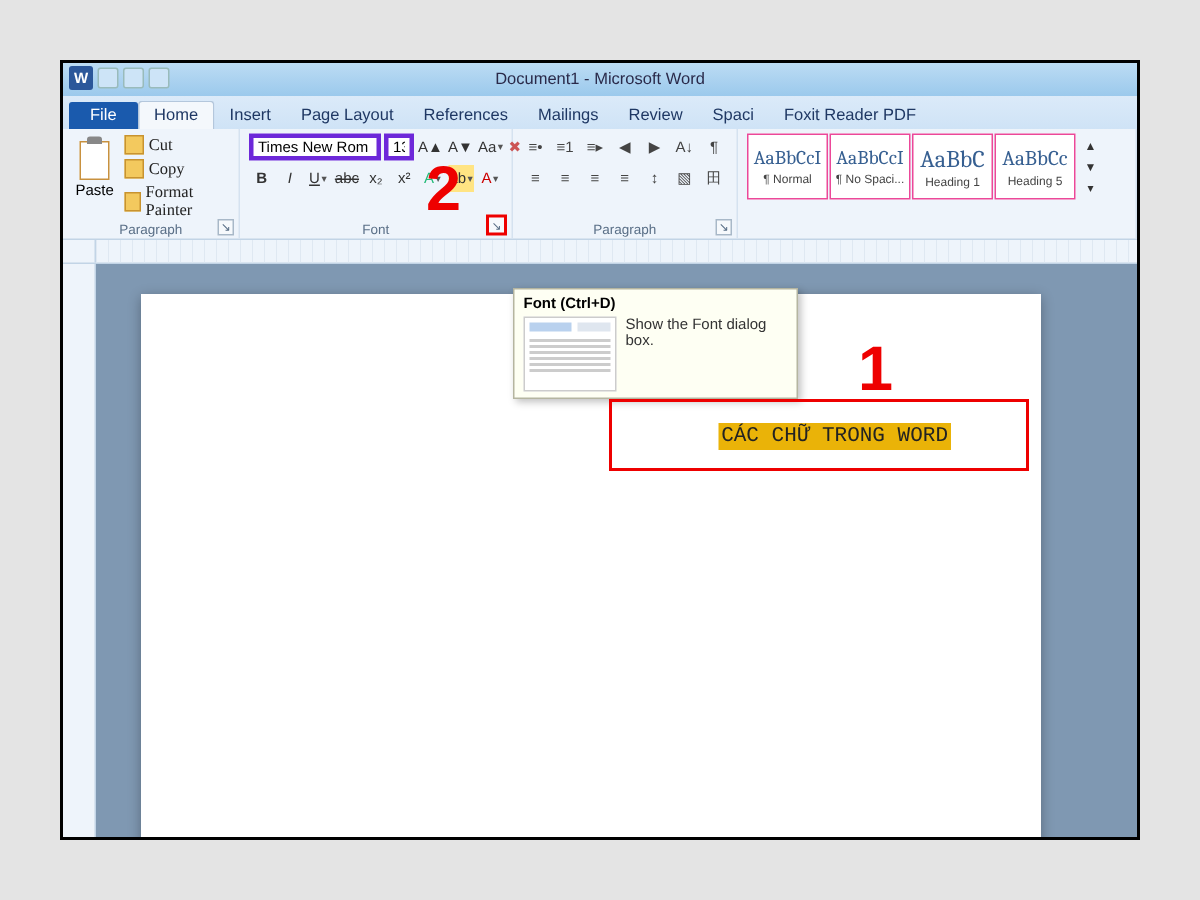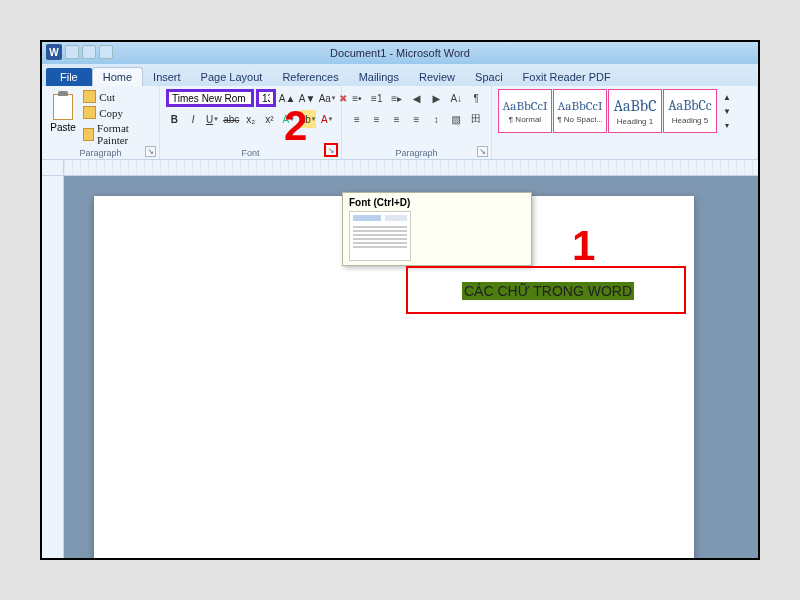--- a/index.html
+++ b/index.html
@@ -32,21 +32,21 @@
 .stylecard { width: 54px; height: 44px; border: 1px solid #ec4899; background: #fff; display: flex; flex-direction: column; align-items: center; justify-content: center; }
 .stylecard .prev { font-family: Cambria, serif; color: #365f91; font-size: 13px; }
 .stylecard .nm { font-size: 8px; color: #444; margin-top: 2px; }
 .rulerbar { height: 16px; background: #eef4fb; border-bottom: 1px solid #c2d4e6; display: flex; }
 .rulerbar .leftgutter { width: 22px; border-right: 1px solid #c2d4e6; }
 .rulerbar .ruler { flex: 1; background: repeating-linear-gradient(90deg,#dfe8f2 0,#dfe8f2 1px,transparent 1px,transparent 8px); position: relative; }
 .docarea { position: absolute; top: 134px; left: 0; right: 0; bottom: 0; background: #90a8c0; display: flex; }
 .vruler { width: 22px; background: #eef4fb; border-right: 1px solid #c2d4e6; }
 .pagewrap { flex: 1; overflow: hidden; position: relative; background: #7f98b2; }
 .page { position: absolute; left: 30px; top: 20px; width: 600px; height: 700px; background: #fff; box-shadow: 0 2px 8px rgba(0,0,0,.3); padding: 50px 60px; }
-.seltext { background: #4d7c0f; font-family: Liberation Sans, sans-serif; font-size: 14px; color: #222; padding: 1px 2px; display: inline-block; }
+.seltext { background: #eab308; font-family: Liberation Mono, monospace; font-size: 14px; color: #222; padding: 1px 2px; display: inline-block; }
 .tooltip { position: absolute; left: 300px; top: 150px; width: 190px; background: #fefff3; border: 1px solid #b5b5a0; box-shadow: 2px 2px 5px rgba(0,0,0,.25); padding: 4px 6px; font-size: 10px; z-index: 50; }
 .tooltip .tt-title { font-weight: bold; margin-bottom: 3px; }
 .tooltip .tt-body { display: flex; gap: 6px; }
 .tt-thumb { width: 62px; height: 50px; background: #fff; border: 1px solid #ccc; position: relative; }
 .tt-thumb::before { content:""; position:absolute; top:3px; left:3px; width:28px; height:6px; background:#b9d1ee; }
 .tt-thumb::after { content:""; position:absolute; top:3px; right:3px; width:22px; height:6px; background:#dfe6ef; }
 .tt-thumb .ln { position:absolute; left:3px; right:3px; height:2px; background:#ccc; }
 .red-box { position: absolute; border: 2px solid #e00; background: transparent; z-index: 60; }
 .red-num { position: absolute; font-family: Arial; font-weight: bold; font-size: 42px; color: #e00; z-index: 70; }
 .launcher.highlight { border: 2px solid #e00; width: 14px; height: 14px; z-index: 65; }
@@ -207,20 +207,21 @@
     <div class="tt-title">Font (Ctrl+D)</div>
     <div class="tt-body">
       <div class="tt-thumb">
         <div class="ln" style="top:14px"></div>
           <div class="ln" style="top:18px"></div>
         <div class="ln" style="top:22px"></div>
           <div class="ln" style="top:26px"></div>
         <div class="ln" style="top:30px"></div>
           <div class="ln" style="top:34px"></div>
       </div>
+      <div style="flex:1;color:#333">Show the Font dialog box.</div>
     </div>
   </div>
 
   <div class="red-num" style="left:242px;top:60px">2</div>
   <div class="red-num" style="left:530px;top:180px">1</div>
   <div class="red-box" style="left:364px;top:224px;width:280px;height:48px"></div>
 
 </div>
 
 </body></html>

